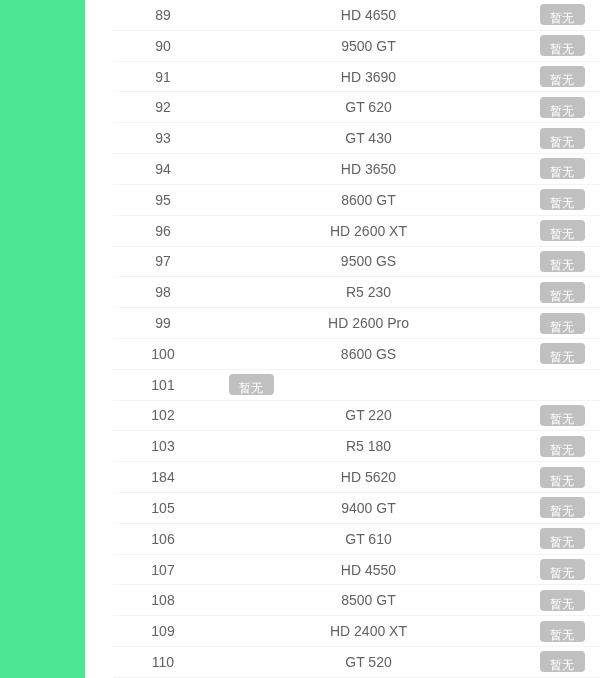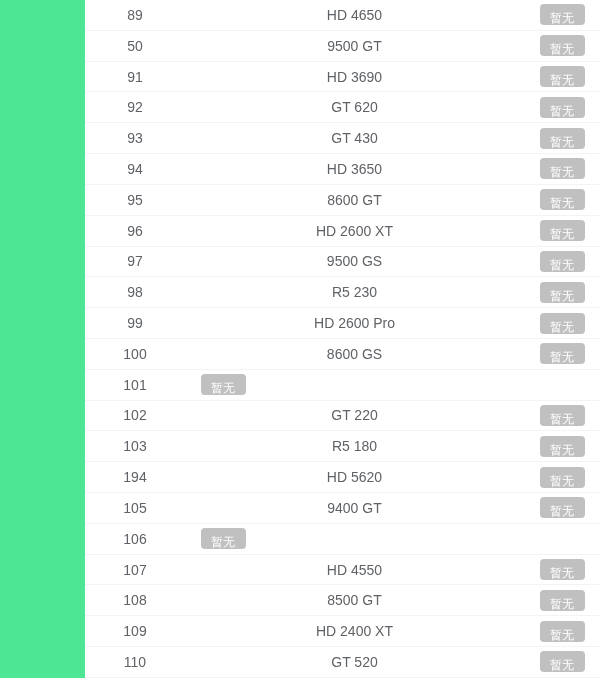--- a/index.html
+++ b/index.html
@@ -37,20 +37,21 @@
     width: 515px;
     height: 678px;
     overflow: hidden;
   }
   .row {
     display: flex;
     align-items: center;
     height: 30.82px;
     border-bottom: 1px solid var(--row-border);
     background: #ffffff;
+    margin-left: 28px;
   }
   .cell {
     font-size: 14px;
     color: var(--text-color);
     text-align: center;
     line-height: 1;
   }
   .cell.rank { width: 100px; }
   .cell.name { flex: 1; }
   .cell.action {
@@ -82,21 +83,21 @@
   <div class="table">
   <div class="row">
     <div class="cell rank">89</div>
     <div class="cell name">HD 4650</div>
     <div class="cell action">
       <button class="status-btn">暂无</button>
     </div>
   </div>
 
   <div class="row">
-    <div class="cell rank">50</div>
+    <div class="cell rank">90</div>
     <div class="cell name">9500 GT</div>
     <div class="cell action">
       <button class="status-btn">暂无</button>
     </div>
   </div>
 
   <div class="row">
     <div class="cell rank">91</div>
     <div class="cell name">HD 3690</div>
     <div class="cell action">
@@ -193,37 +194,38 @@
 
   <div class="row">
     <div class="cell rank">103</div>
     <div class="cell name">R5 180</div>
     <div class="cell action">
       <button class="status-btn">暂无</button>
     </div>
   </div>
 
   <div class="row">
-    <div class="cell rank">194</div>
+    <div class="cell rank">184</div>
     <div class="cell name">HD 5620</div>
     <div class="cell action">
       <button class="status-btn">暂无</button>
     </div>
   </div>
 
   <div class="row">
     <div class="cell rank">105</div>
     <div class="cell name">9400 GT</div>
     <div class="cell action">
       <button class="status-btn">暂无</button>
     </div>
   </div>
 
   <div class="row">
     <div class="cell rank">106</div>
+    <div class="cell name">GT 610</div>
     <div class="cell action">
       <button class="status-btn">暂无</button>
     </div>
   </div>
 
   <div class="row">
     <div class="cell rank">107</div>
     <div class="cell name">HD 4550</div>
     <div class="cell action">
       <button class="status-btn">暂无</button>

